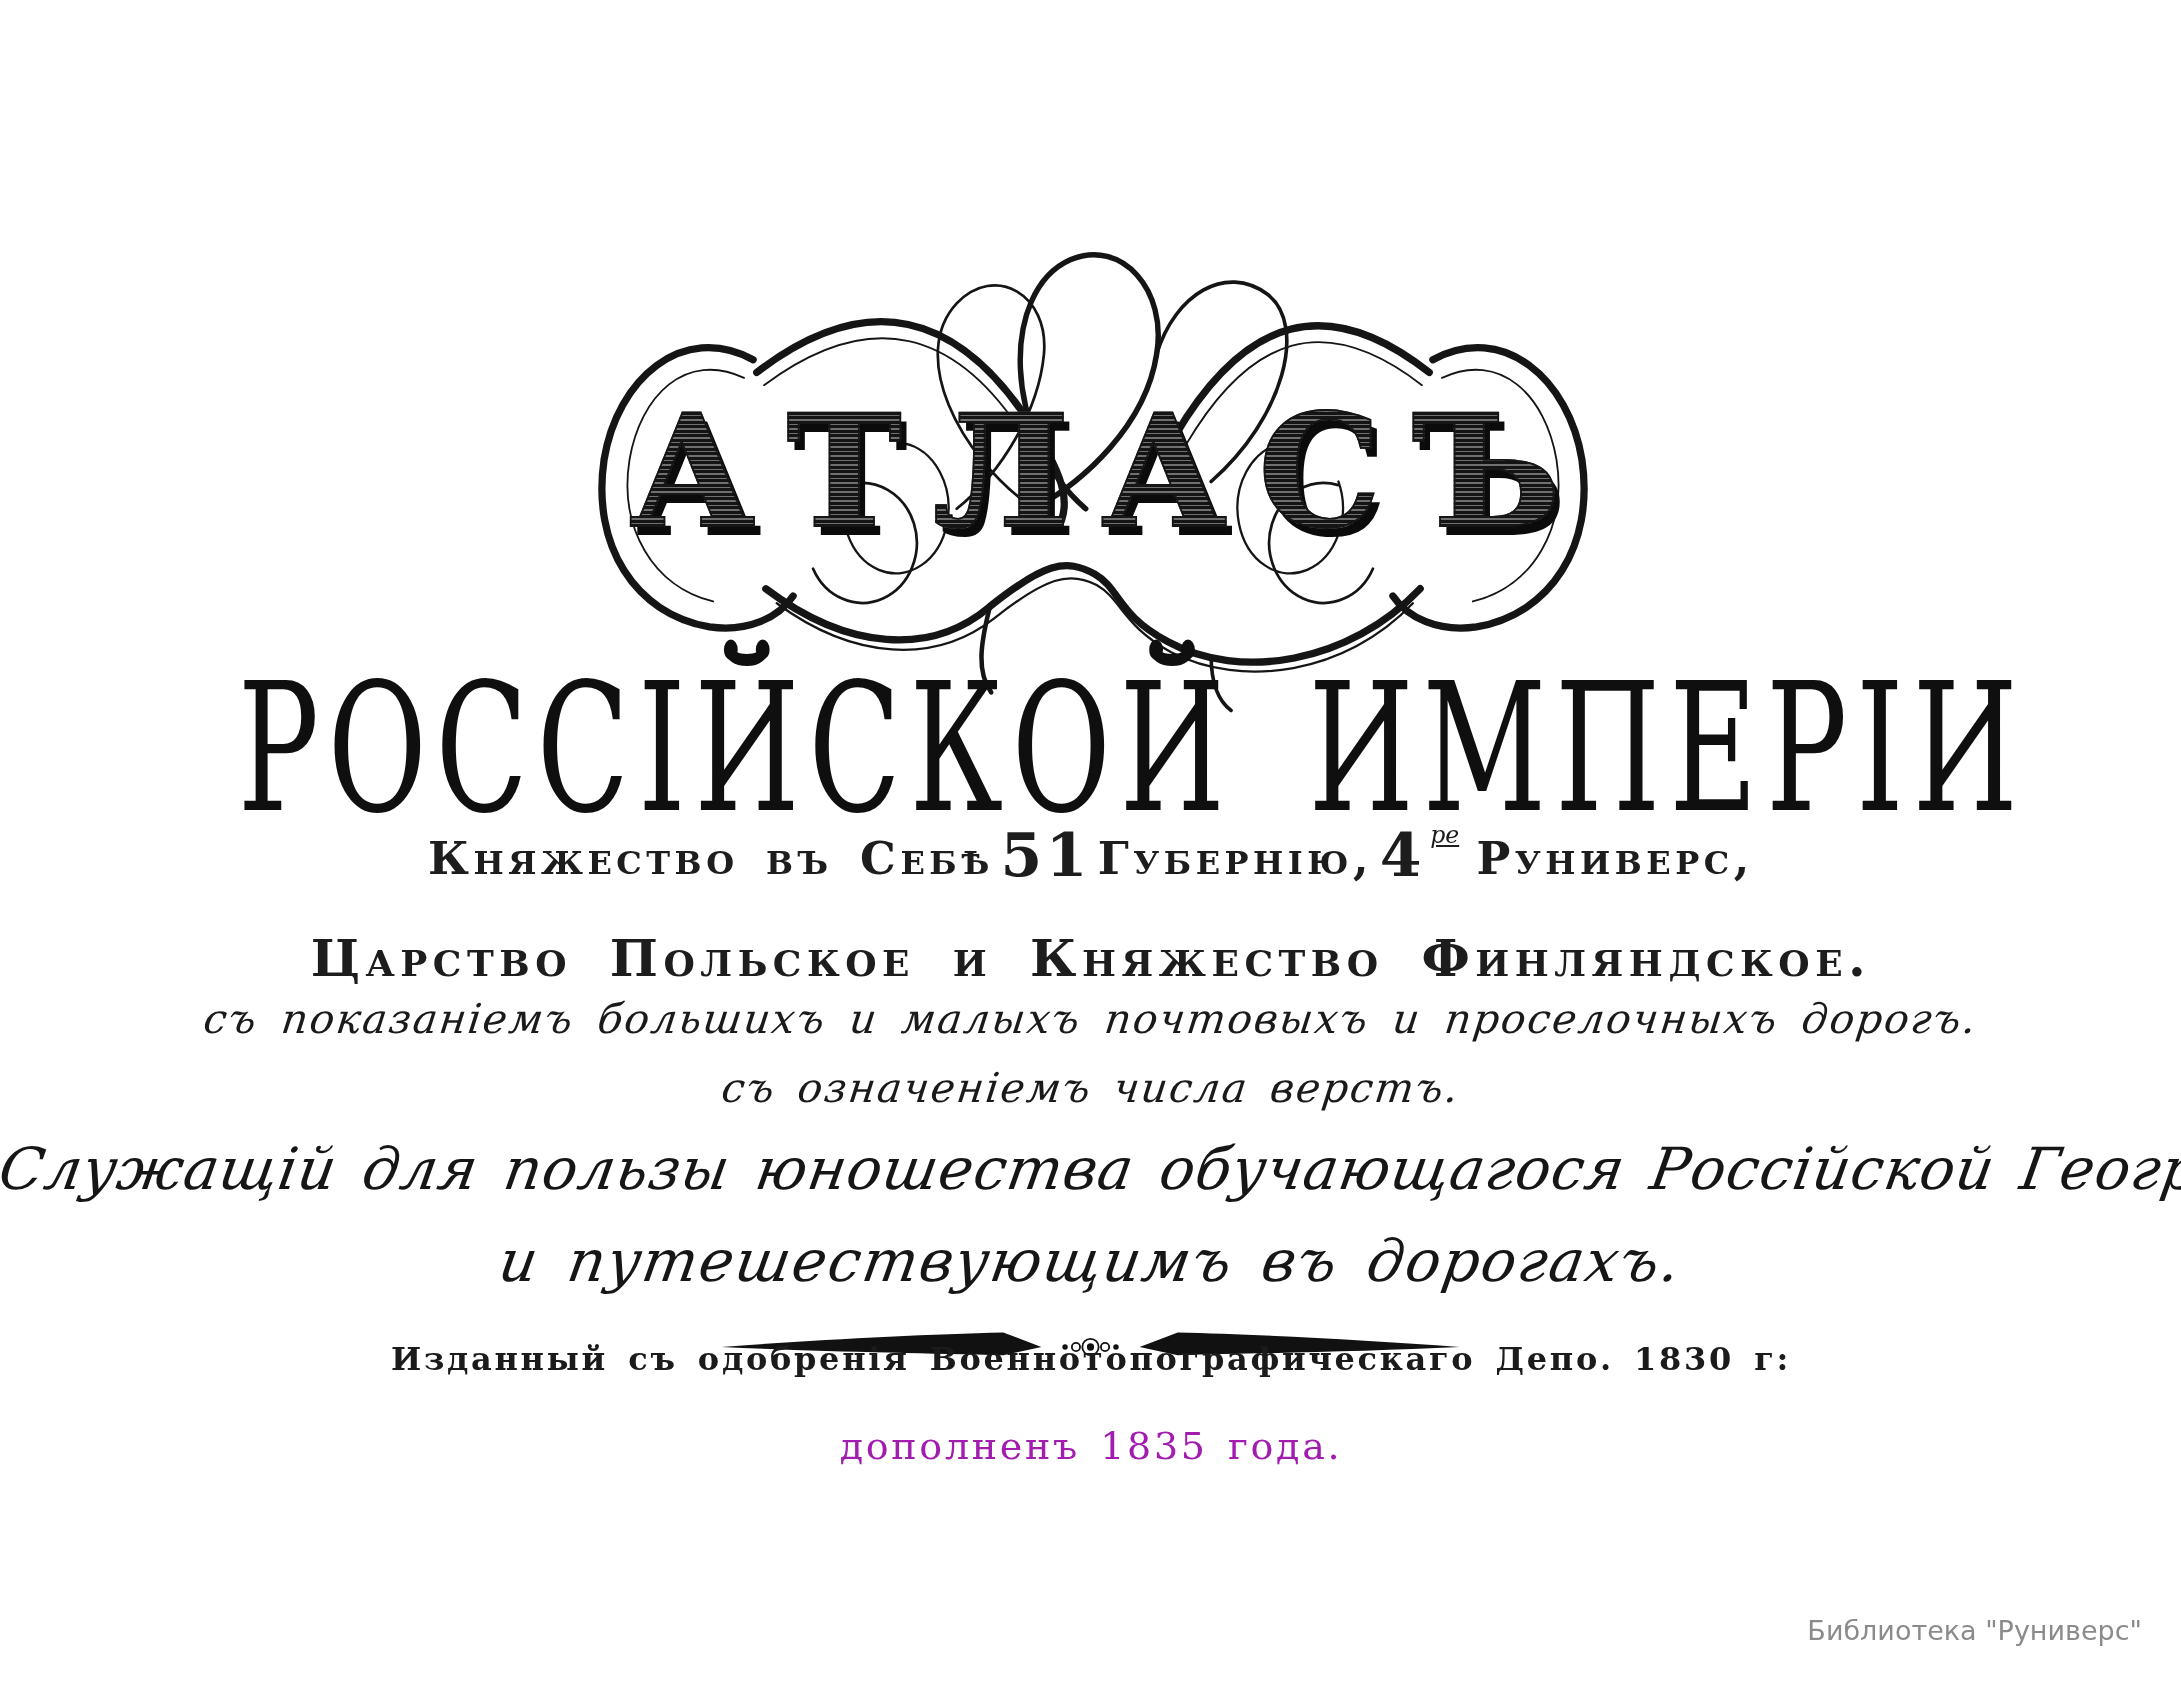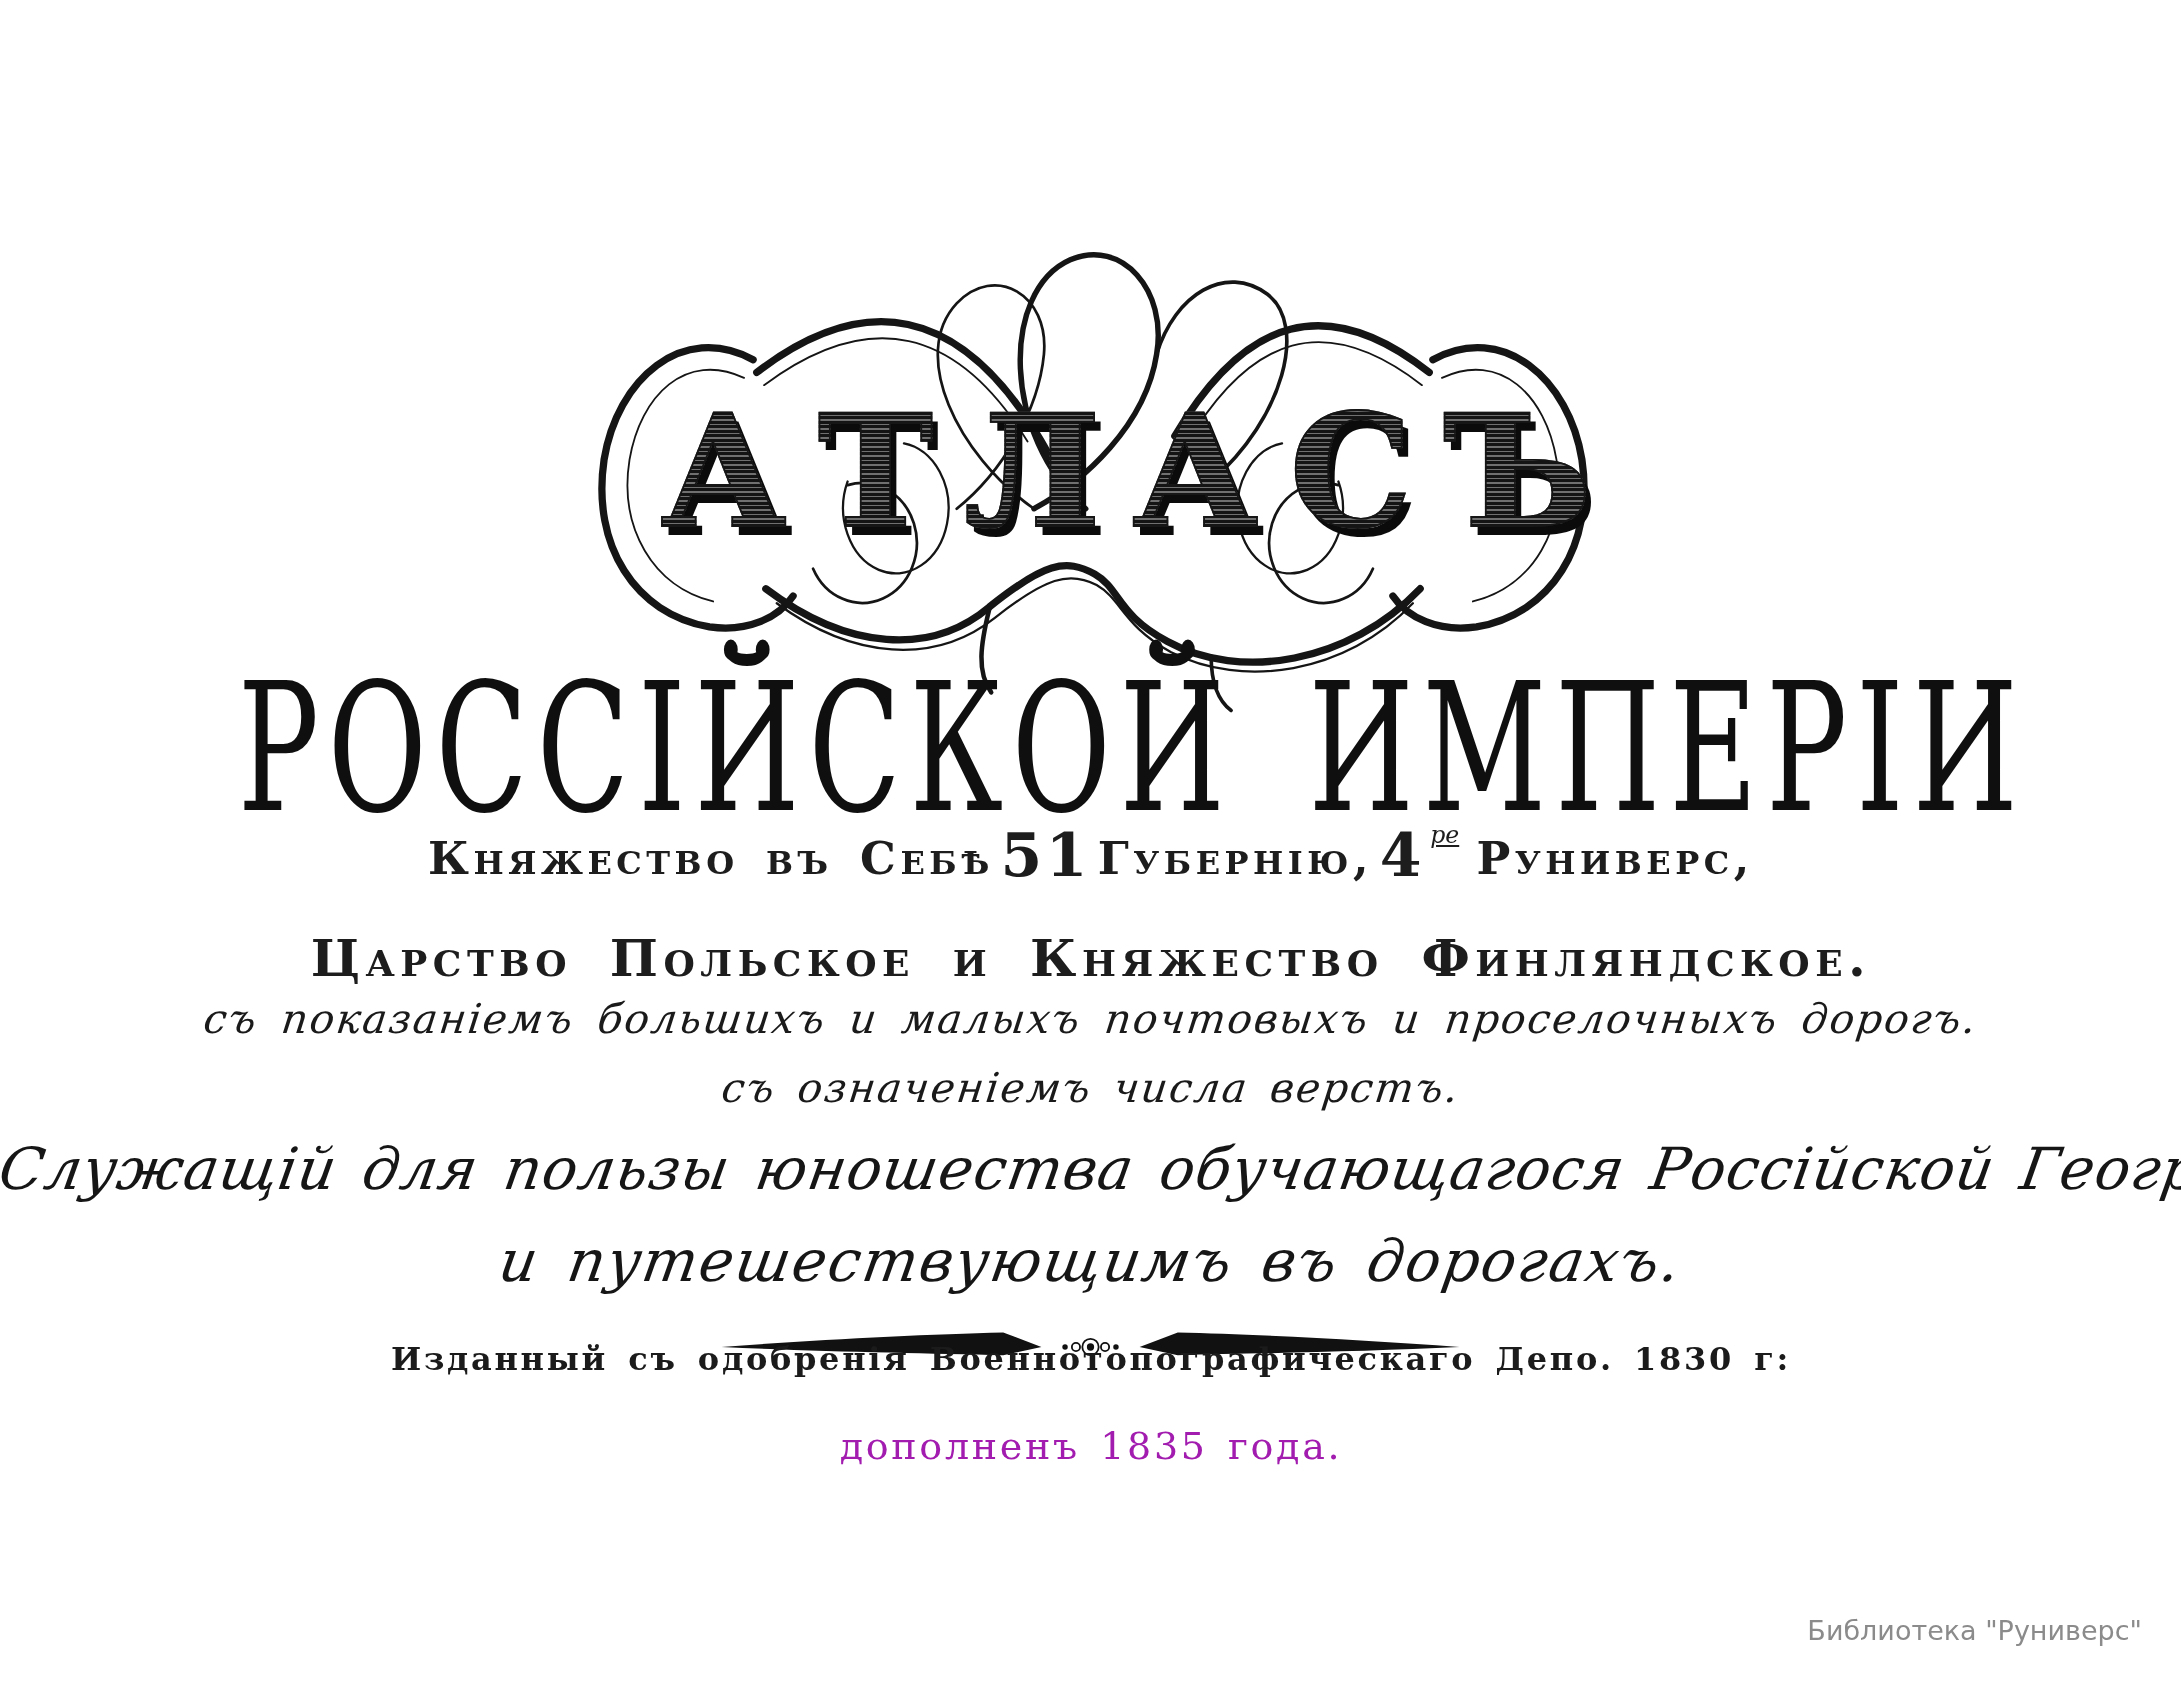--- a/index.html
+++ b/index.html
@@ -9,21 +9,21 @@
     background:#ffffff;
     overflow:hidden;
     font-family:"DejaVu Serif", serif;
     color:#141414;
   }
   .line{position:absolute;left:0;width:100%;text-align:center;white-space:nowrap;}
 
   
   .cartouche{position:absolute;left:575px;top:207px;width:1036px;height:509px;}
   .flourish{position:absolute;left:0;top:0;width:100%;height:100%;}
-  .main-title-wrap{position:absolute;left:12px;top:187px;width:100%;text-align:right;}
+  .main-title-wrap{position:absolute;left:2px;top:187px;width:100%;text-align:center;}
   .main-title{
     font-size:155px;
     letter-spacing:31px;
     text-indent:31px;
     font-weight:bold;
     line-height:1;
   }
   .main-title.shadow{
     position:absolute;left:6.4px;top:9px;width:100%;
     color:#0b0b0b;

